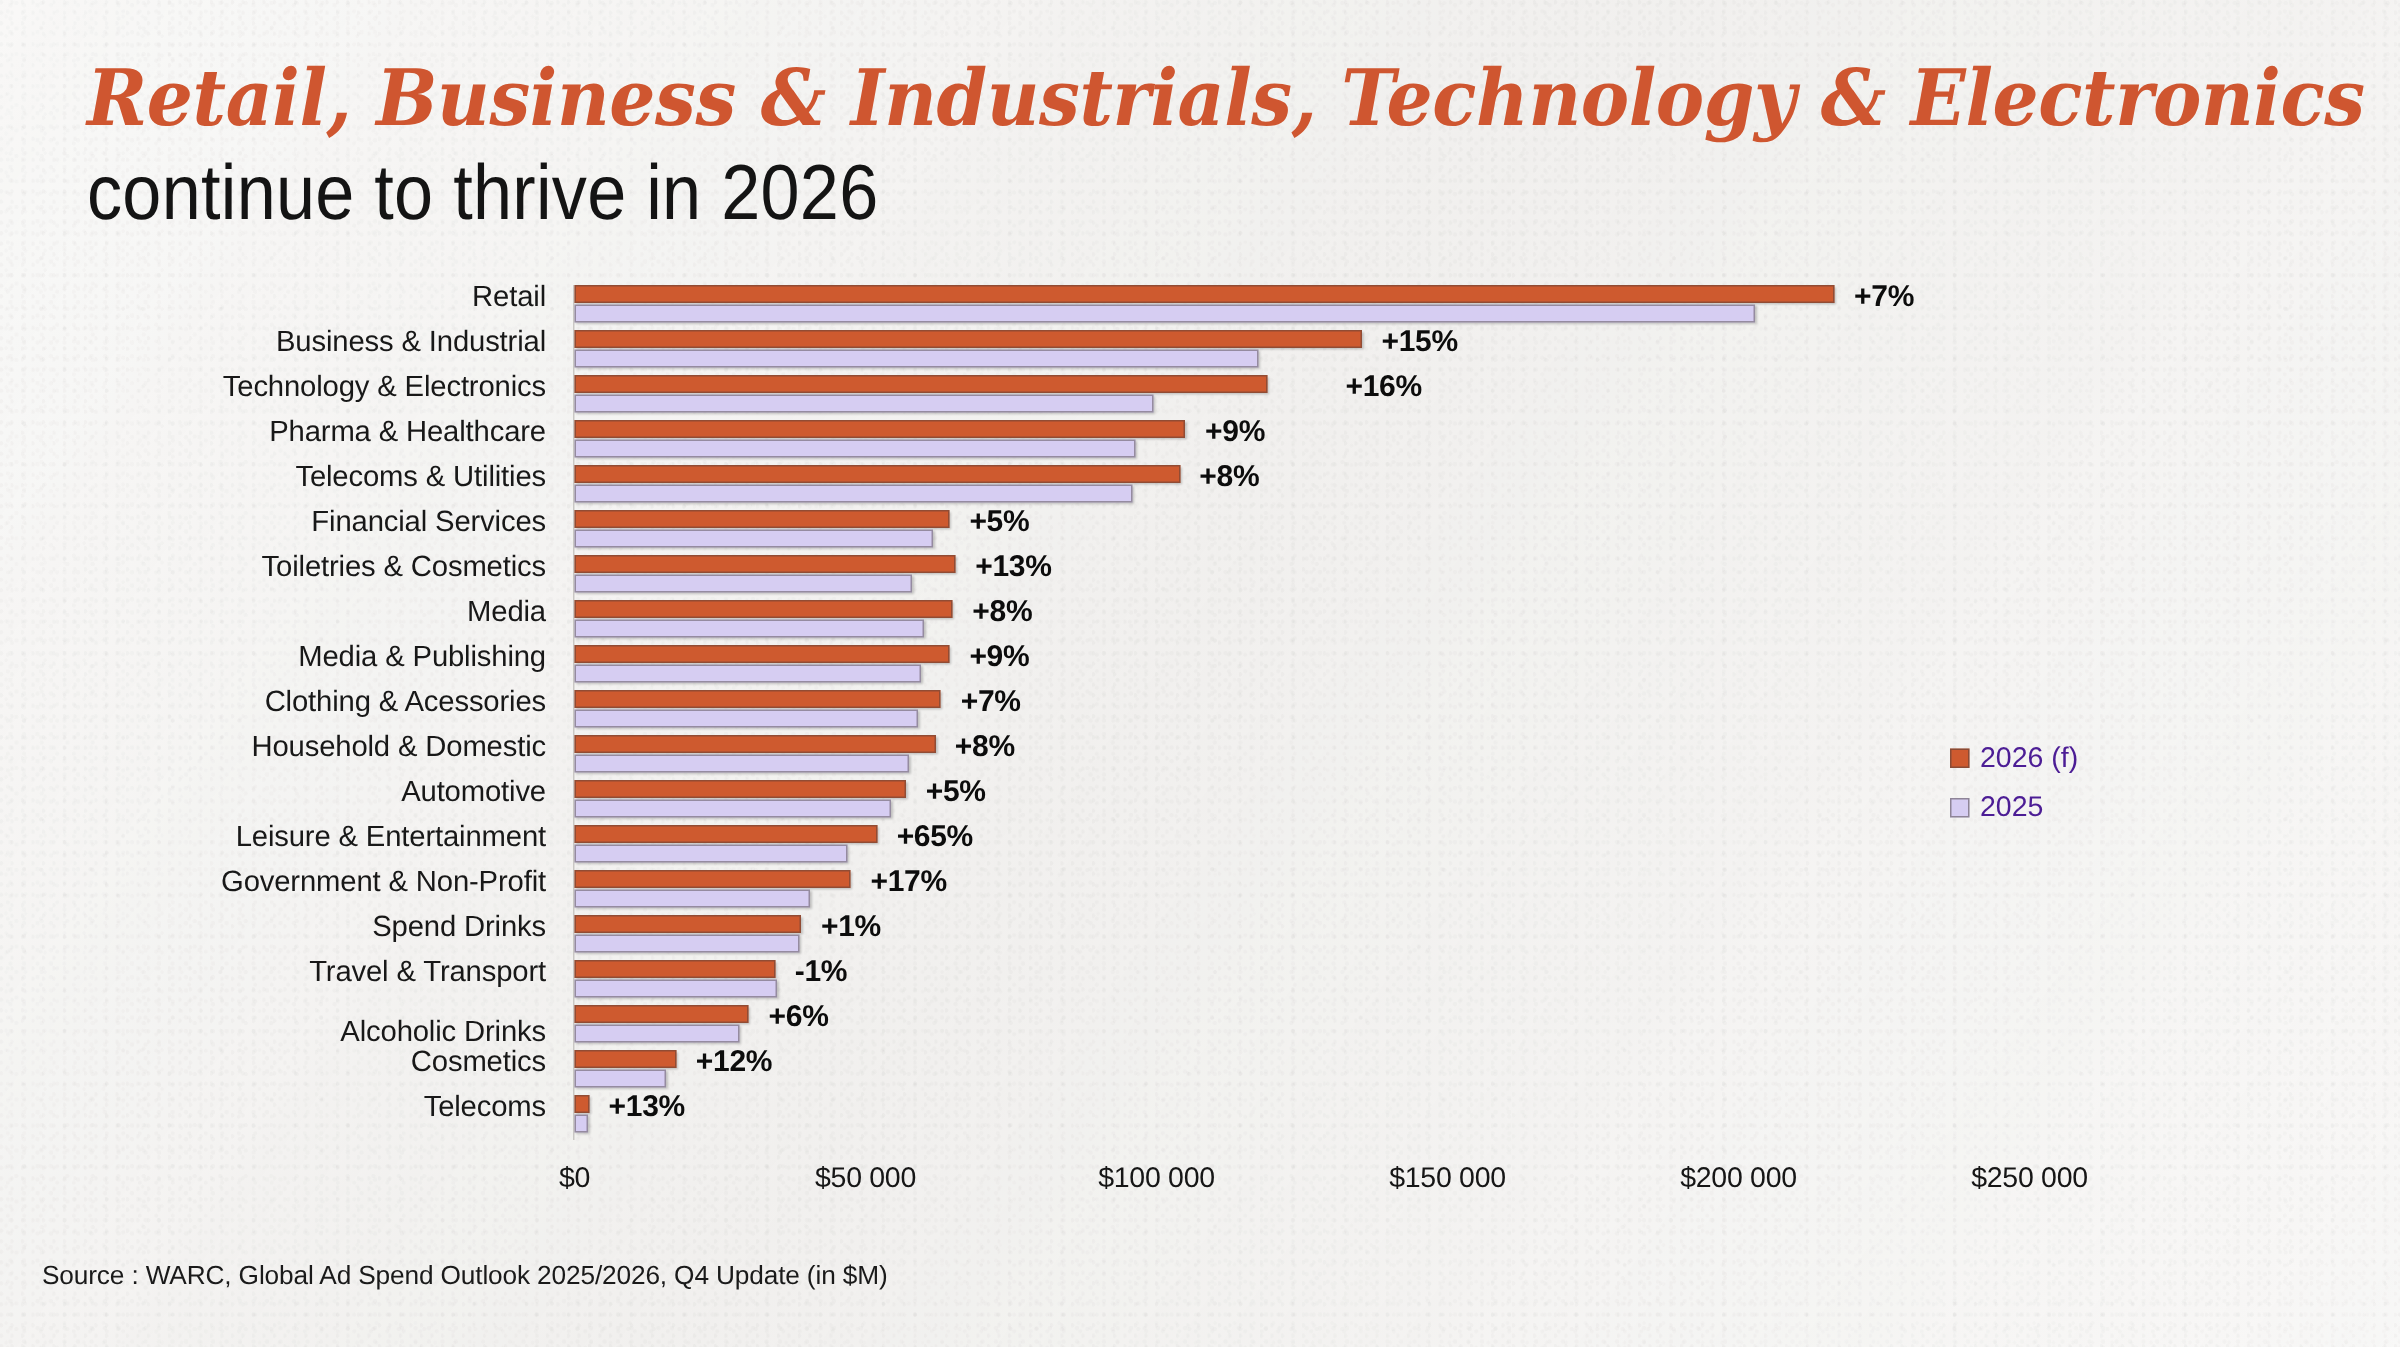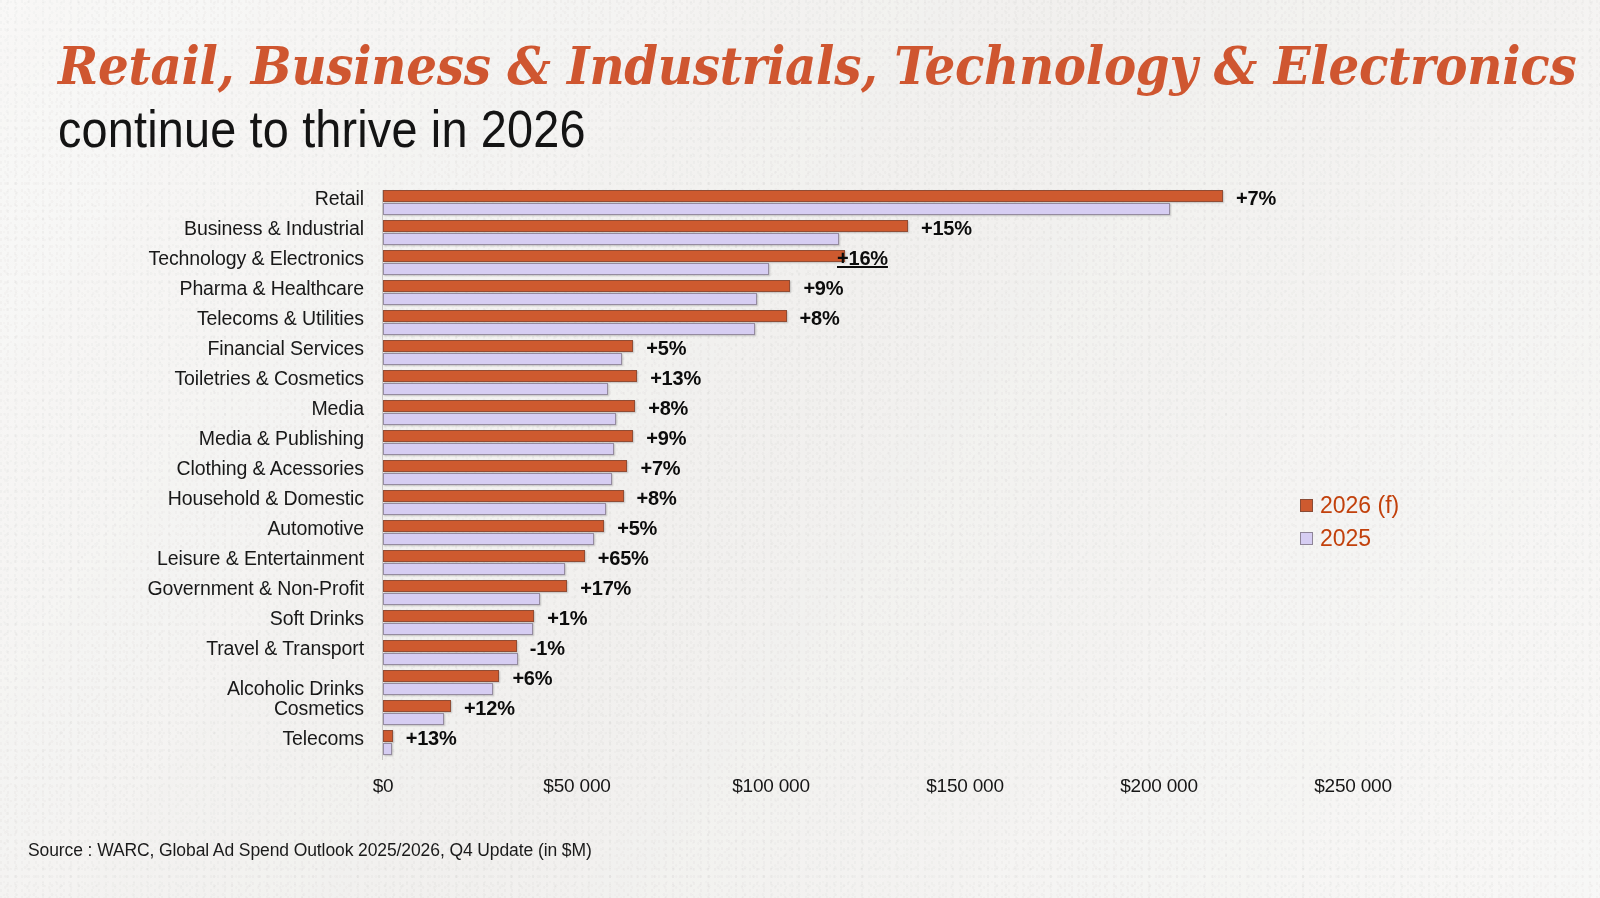--- a/index.html
+++ b/index.html
@@ -89,21 +89,21 @@
     letter-spacing:-.2px;
   }
 
   
   #legend{position:absolute;left:1300px;top:489px;}
   .legend-row{display:flex;align-items:center;height:33px;}
   .legend-swatch{
     width:13px;height:13px;margin-right:7px;
     border:1px solid rgba(70,60,60,.5);box-sizing:border-box;
   }
-  .legend-label{font-size:23px;color:#c2410c;font-family:"Liberation Sans", sans-serif;}
+  .legend-label{font-size:19px;color:#4c1d95;font-family:"Liberation Sans", sans-serif;}
 
   
   #source{
     position:absolute;left:28px;top:840px;
     font-size:17.5px;color:#1a1a1a;
     font-family:"Liberation Sans", sans-serif;
     letter-spacing:-.1px;
   }
 </style>
 </head>
@@ -218,21 +218,21 @@
     </div>
   </div>
 
 <div id="source">Source : WARC, Global Ad Spend Outlook 2025/2026, Q4 Update (in $M)</div>
 
 <div class="cat-label" style="top: 187px; right: 1236px;">Retail</div>
 <div class="pct-label" style="left: 1236.02px; top: 187px;">+7%</div>
 <div class="cat-label" style="top: 217px; right: 1236px;">Business &amp; Industrial</div>
 <div class="pct-label" style="left: 920.964px; top: 217px;">+15%</div>
 <div class="cat-label" style="top: 247px; right: 1236px;">Technology &amp; Electronics</div>
-<div class="pct-label" style="left: 837px; top: 247px; text-decoration: underline;">+16%</div>
+<div class="pct-label" style="left: 897px; top: 247px;">+16%</div>
 <div class="cat-label" style="top: 277px; right: 1236px;">Pharma &amp; Healthcare</div>
 <div class="pct-label" style="left: 803.4px; top: 277px;">+9%</div>
 <div class="cat-label" style="top: 307px; right: 1236px;">Telecoms &amp; Utilities</div>
 <div class="pct-label" style="left: 799.52px; top: 307px;">+8%</div>
 <div class="cat-label" style="top: 337px; right: 1236px;">Financial Services</div>
 <div class="pct-label" style="left: 646.26px; top: 337px;">+5%</div>
 <div class="cat-label" style="top: 367px; right: 1236px;">Toiletries &amp; Cosmetics</div>
 <div class="pct-label" style="left: 650.14px; top: 367px;">+13%</div>
 <div class="cat-label" style="top: 397px; right: 1236px;">Media</div>
 <div class="pct-label" style="left: 648.2px; top: 397px;">+8%</div>
@@ -241,21 +241,21 @@
 <div class="cat-label" style="top: 457px; right: 1236px;">Clothing &amp; Acessories</div>
 <div class="pct-label" style="left: 640.44px; top: 457px;">+7%</div>
 <div class="cat-label" style="top: 487px; right: 1236px;">Household &amp; Domestic</div>
 <div class="pct-label" style="left: 636.56px; top: 487px;">+8%</div>
 <div class="cat-label" style="top: 517px; right: 1236px;">Automotive</div>
 <div class="pct-label" style="left: 617.16px; top: 517px;">+5%</div>
 <div class="cat-label" style="top: 547px; right: 1236px;">Leisure &amp; Entertainment</div>
 <div class="pct-label" style="left: 597.76px; top: 547px;">+65%</div>
 <div class="cat-label" style="top: 577px; right: 1236px;">Government &amp; Non-Profit</div>
 <div class="pct-label" style="left: 580.3px; top: 577px;">+17%</div>
-<div class="cat-label" style="top: 607px; right: 1236px;">Soft Drinks</div>
+<div class="cat-label" style="top: 607px; right: 1236px;">Spend Drinks</div>
 <div class="pct-label" style="left: 547.32px; top: 607px;">+1%</div>
 <div class="cat-label" style="top: 637px; right: 1236px; text-align: center;">Travel &amp; Transport</div>
 <div class="pct-label" style="left: 529.86px; top: 637px;">-1%</div>
 <div class="cat-label" style="top: 667px; right: 1236px; margin-top: 10px;">Alcoholic Drinks</div>
 <div class="pct-label" style="left: 512.4px; top: 667px;">+6%</div>
 <div class="cat-label" style="top: 697px; right: 1236px;">Cosmetics</div>
 <div class="pct-label" style="left: 463.9px; top: 697px;">+12%</div>
 <div class="cat-label" style="top: 727px; right: 1236px;">Telecoms</div>
 <div class="pct-label" style="left: 405.7px; top: 727px;">+13%</div>
 

